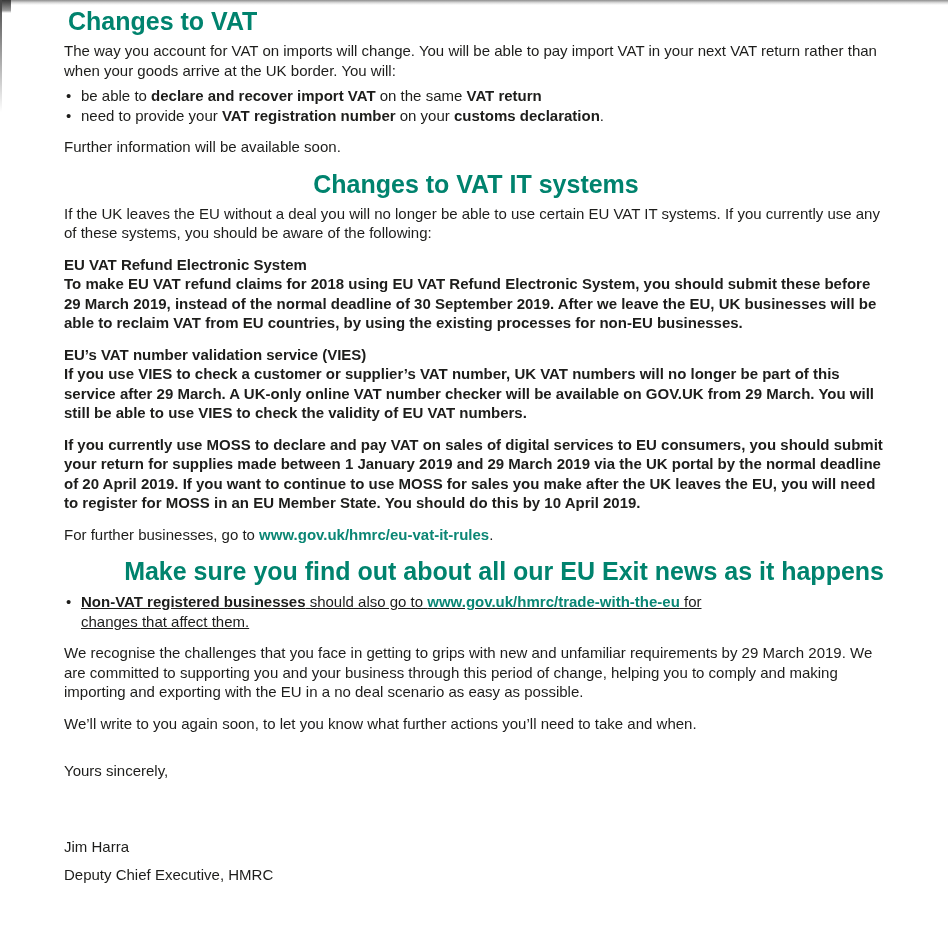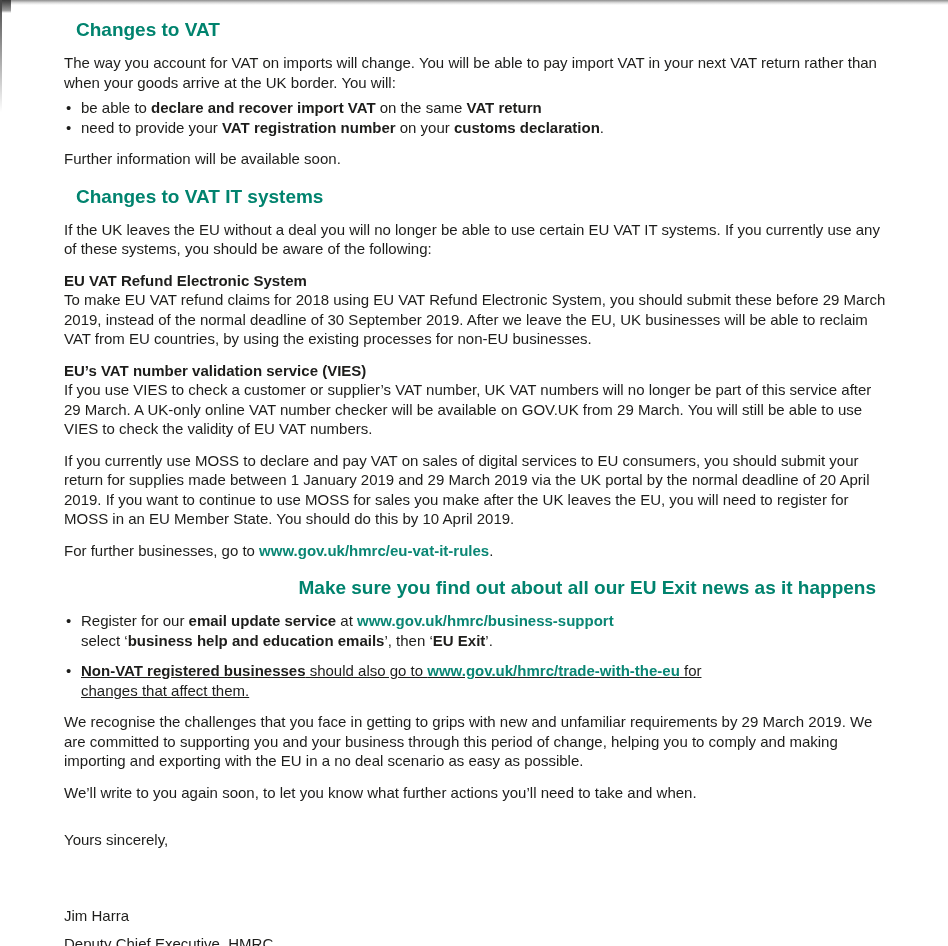--- a/index.html
+++ b/index.html
@@ -13,37 +13,37 @@
   .edge-top{ position:absolute; top:0; left:0; width:948px; height:5px;
     background:linear-gradient(to bottom,#8d8d8d,#dcdcdc 55%,rgba(255,255,255,0)); }
   .edge-corner{ position:absolute; top:0; left:0; width:11px; height:13px;
     background:linear-gradient(to bottom,#383838,#9b9b9b 80%,rgba(170,170,170,0)); }
   .edge-left{ position:absolute; top:0; left:0; width:2px; height:112px;
     background:linear-gradient(to bottom,#474747,rgba(130,130,130,0)); }
 
   .content{ position:absolute; left:64px; top:6px; width:824px;
     font-size:15px; line-height:19.5px; }
 
-  .h{ color:var(--accent,#00836e); font-weight:700; font-size:19px; line-height:23px; margin:12px; }
-  .h2{ margin-top:16px; }
+  .h{ color:var(--accent,#00836e); font-weight:700; font-size:25px; line-height:23px; margin:4px; }
+  .h2{ margin-top:16px;text-align:center; }
   .h3{ margin-top:16px;text-align:right; }
 
   .para{ margin:12px 0 0 0; }
   .mt8{ margin-top:8px; }
 
   ul.bullets{ margin:6px 0 0 0; padding:0; list-style:none; }
   ul.bullets li{ position:relative; padding-left:17px; }
   ul.bullets li::before{ content:"\2022"; position:absolute; left:2px; top:0; }
   ul.bullets-spaced{ margin-top:9px; }
   ul.bullets-spaced li{ margin-bottom:11px; }
   ul.bullets-spaced li:last-child{ margin-bottom:0;text-decoration:underline; }
 
   .sub{ margin-top:12px; }
   .subtitle{ font-weight:700; margin:0; }
-  .subbody{ margin:0; }
+  .subbody{ margin:0;font-weight:bold; }
 
   b{ font-weight:700; }
   a.link{ color:var(--link,#0a8674); font-weight:700; text-decoration:none; cursor:pointer;text-align:right; }
 
   .sig-val{ margin-top:28px; }
   .sig-name{ margin-top:56px; }
   .sig-title{ margin-top:9px; }
 </style>
 </head>
 <body>
@@ -81,21 +81,20 @@
 
   <div class="sub">
     <p class="subbody">If you currently use MOSS to declare and pay VAT on sales of digital services to EU consumers, you should submit your return for supplies made between 1 January 2019 and 29 March 2019 via the UK portal by the normal deadline of 20 April 2019. If you want to continue to use MOSS for sales you make after the UK leaves the EU, you will need to register for MOSS in an EU Member State. You should do this by 10 April 2019.</p>
   </div>
 
   <p class="para"><span>For further businesses, go to </span><a class="link">www.gov.uk/hmrc/eu-vat-it-rules</a><span>.</span></p>
 
   <h1 class="h h3">Make sure you find out about all our EU Exit news as it happens</h1>
 
   <ul class="bullets bullets-spaced">
-    <li><span>Register for our </span><b>email update service</b><span> at </span><a class="link">www.gov.uk/hmrc/business-support</a><br><span>select ‘</span><b>business help and education emails</b><span>’, then ‘</span><b>EU Exit</b><span>’.</span></li>
     <li><b>Non-VAT registered businesses</b><span> should also go to </span><a class="link">www.gov.uk/hmrc/trade-with-the-eu</a><span> for</span><br><span>changes that affect them.</span></li>
   </ul>
 
   <p class="para">We recognise the challenges that you face in getting to grips with new and unfamiliar requirements by 29&nbsp;March&nbsp;2019. We are committed to supporting you and your business through this period of change, helping you to comply and making importing and exporting with the EU in a no deal scenario as easy as possible.</p>
 
   <p class="para">We’ll write to you again soon, to let you know what further actions you’ll need to take and when.</p>
 
   <p class="para sig-val">Yours sincerely,</p>
 
   <p class="para sig-name">Jim Harra</p>

